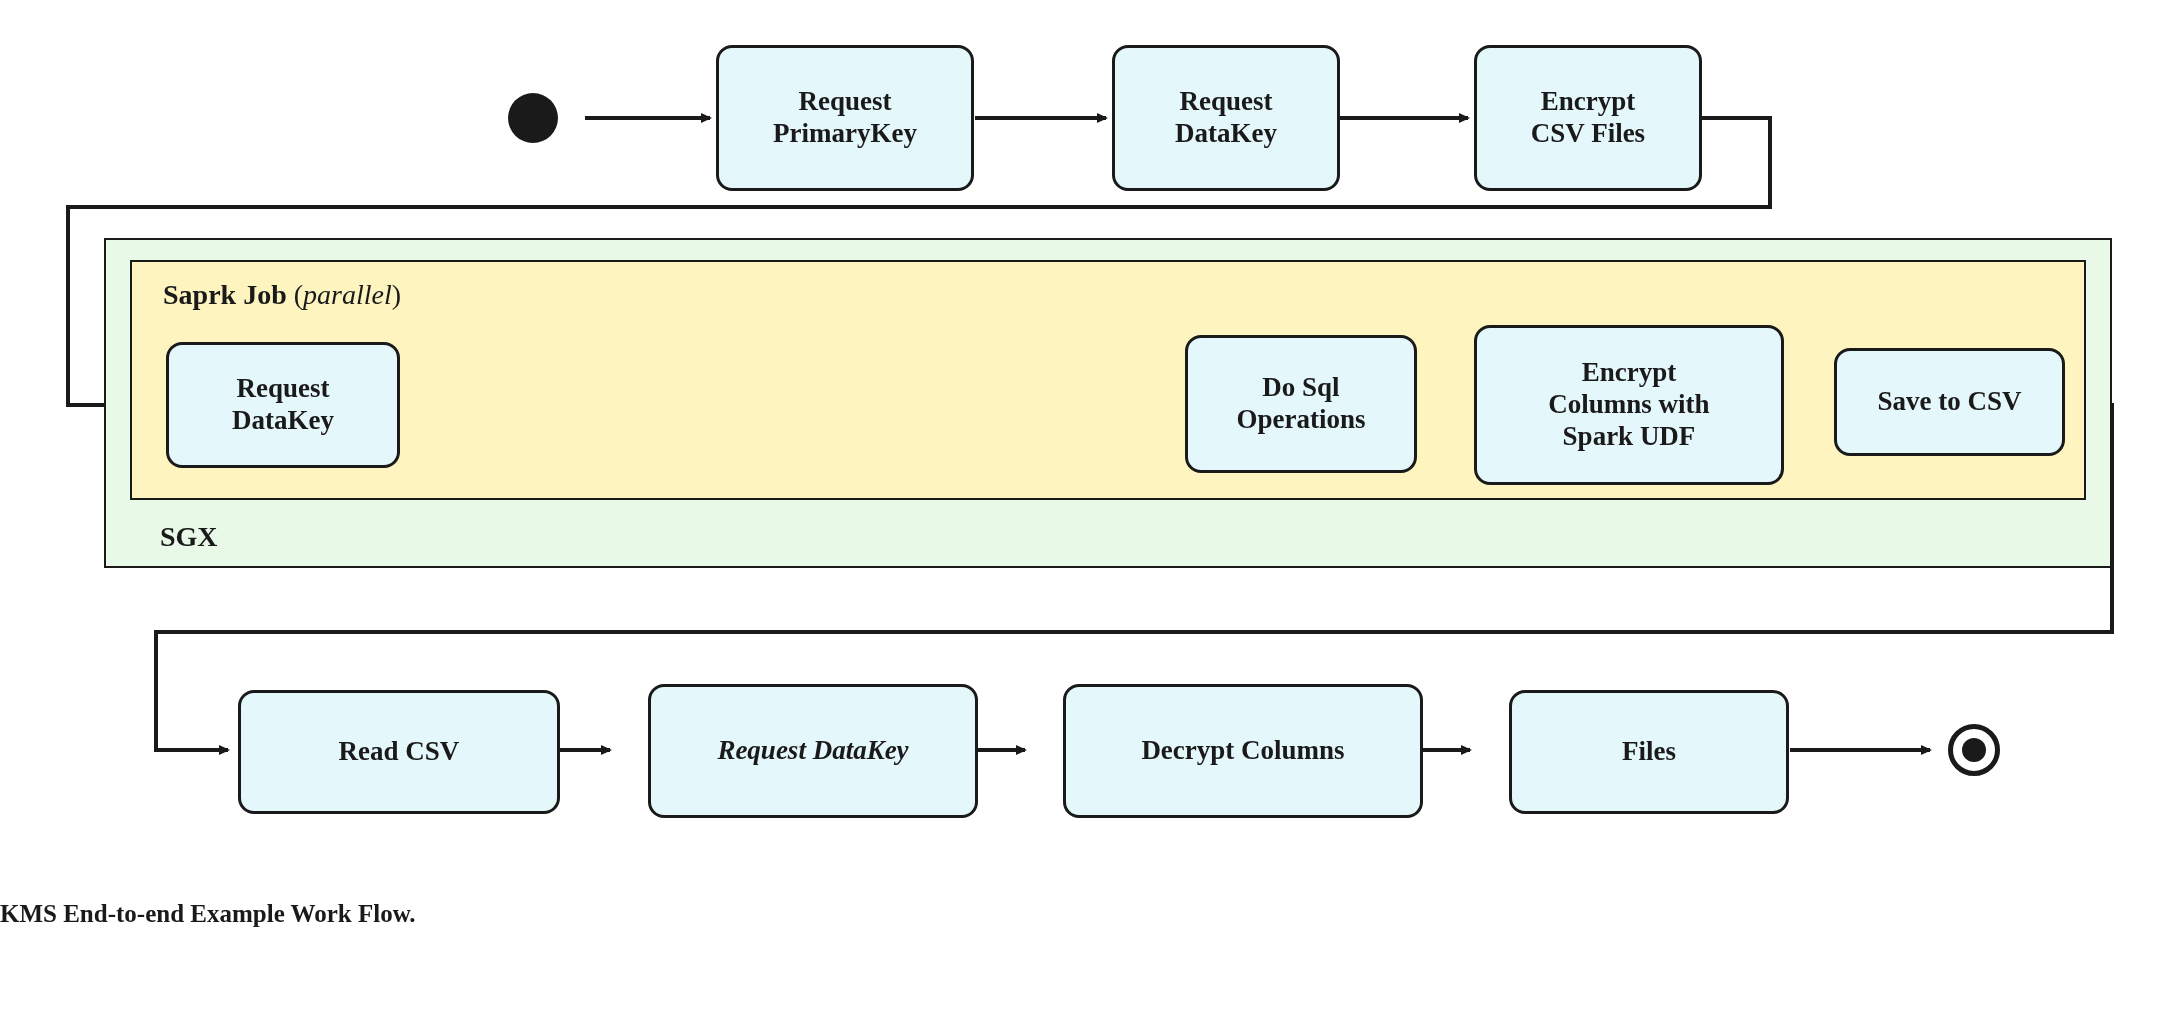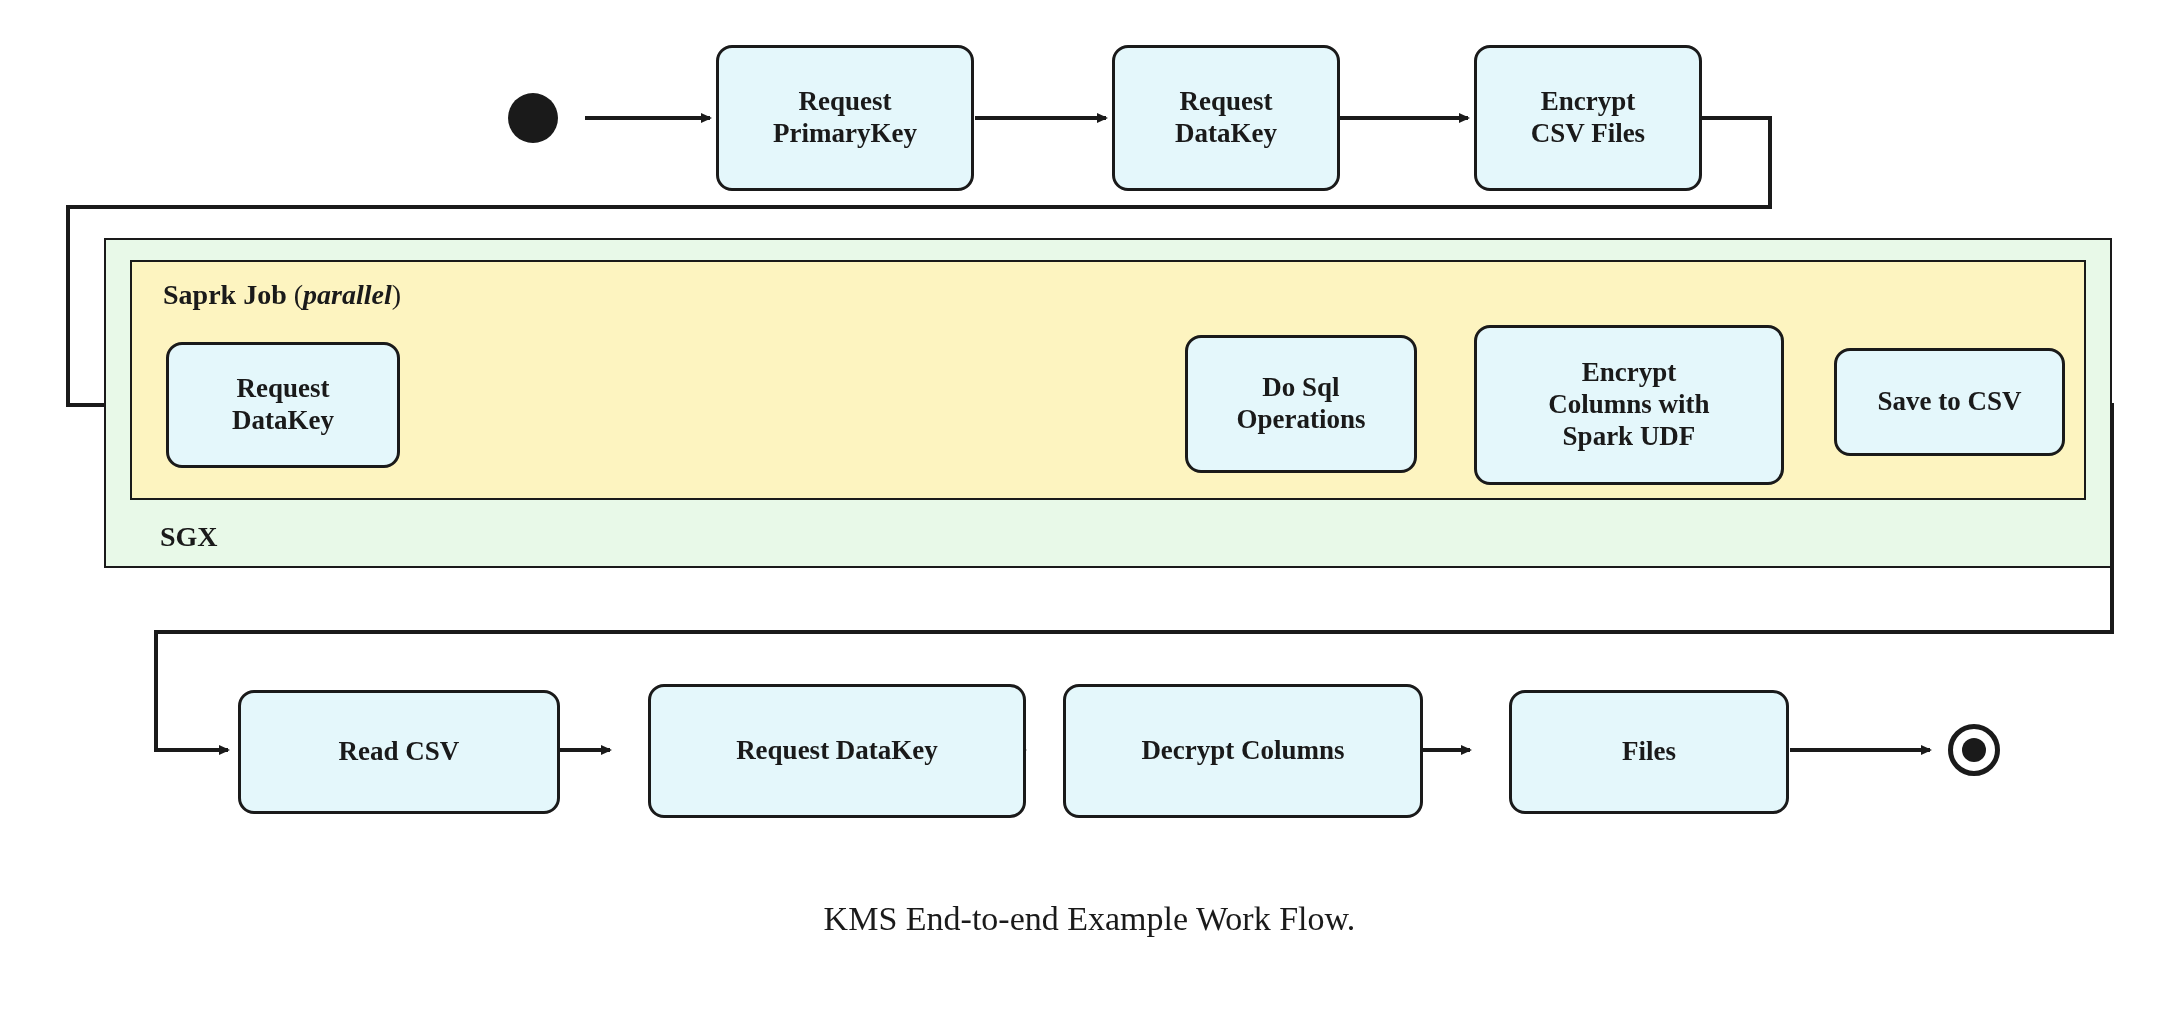--- a/index.html
+++ b/index.html
@@ -85,28 +85,28 @@
     font-weight: bold;
     font-size: 28px;
     color: #1a1a1a;
     white-space: nowrap;
   }
   .box-label .paren {
     font-weight: normal;
   }
   .box-label .ital {
     font-style: italic;
+    font-weight: normal;
+  }
+  .caption {
+    position: absolute;
+    width: 100%;
+    text-align: left;
     font-weight: bold;
-  }
-  .caption {
-    position: absolute;
-    width: 100%;
-    text-align: center;
-    font-weight: normal;
-    font-size: 34px;
+    font-size: 25px;
     color: #1a1a1a;
   }
 </style>
 </head>
 <body>
 
 <div id="canvas">
 
   <svg class="wires" viewBox="0 0 2179 1036">
     <defs>
@@ -197,21 +197,21 @@
       <span>Save to CSV</span>
     </div>
   </div>
 
   <div class="node" style="left:238px; top:690px; width:322px; height:124px;">
     <div>
       <span>Read CSV</span>
     </div>
   </div>
 
-  <div class="node" style="left:648px; top:684px; width:378px; height:134px;">
+  <div class="node" style="left:648px; top:684px; width:330px; height:134px;font-style:italic;">
     <div>
       <span>Request DataKey</span>
     </div>
   </div>
 
   <div class="node" style="left:1063px; top:684px; width:360px; height:134px;">
     <div>
       <span>Decrypt Columns</span>
     </div>
   </div>

